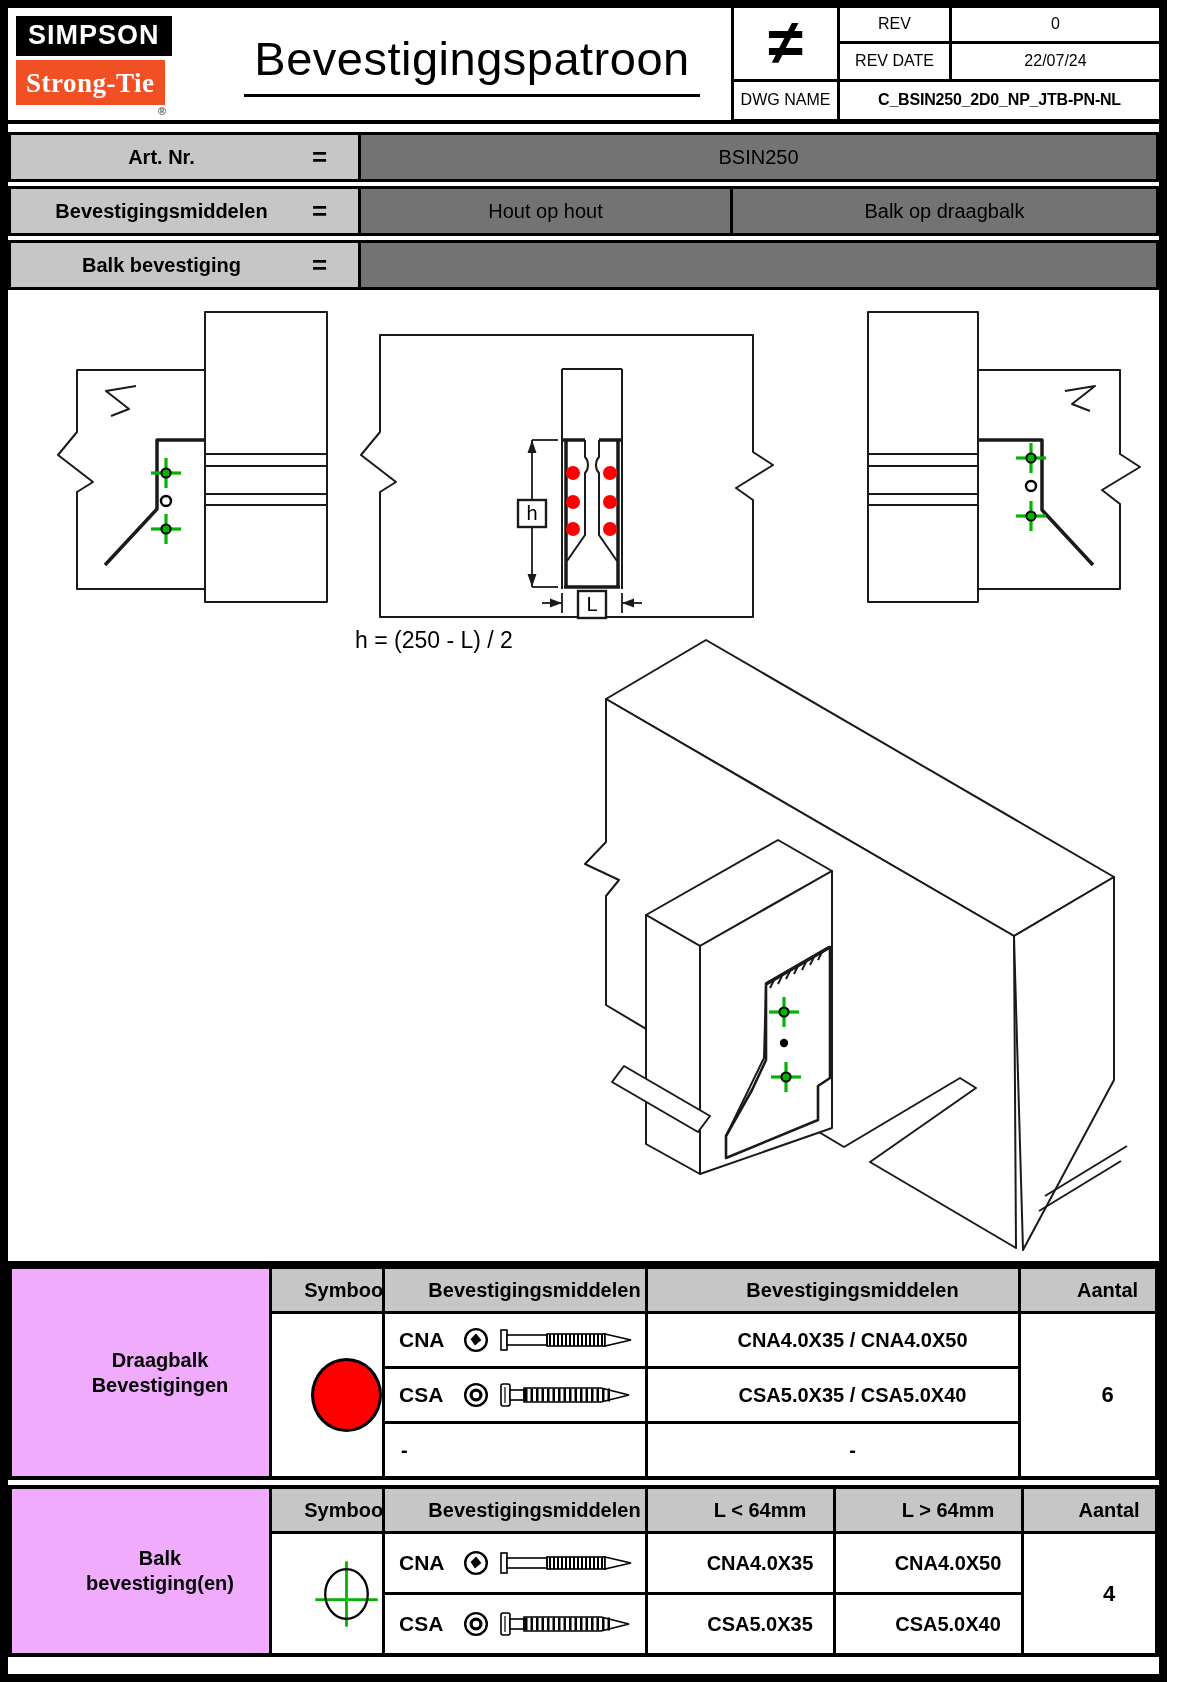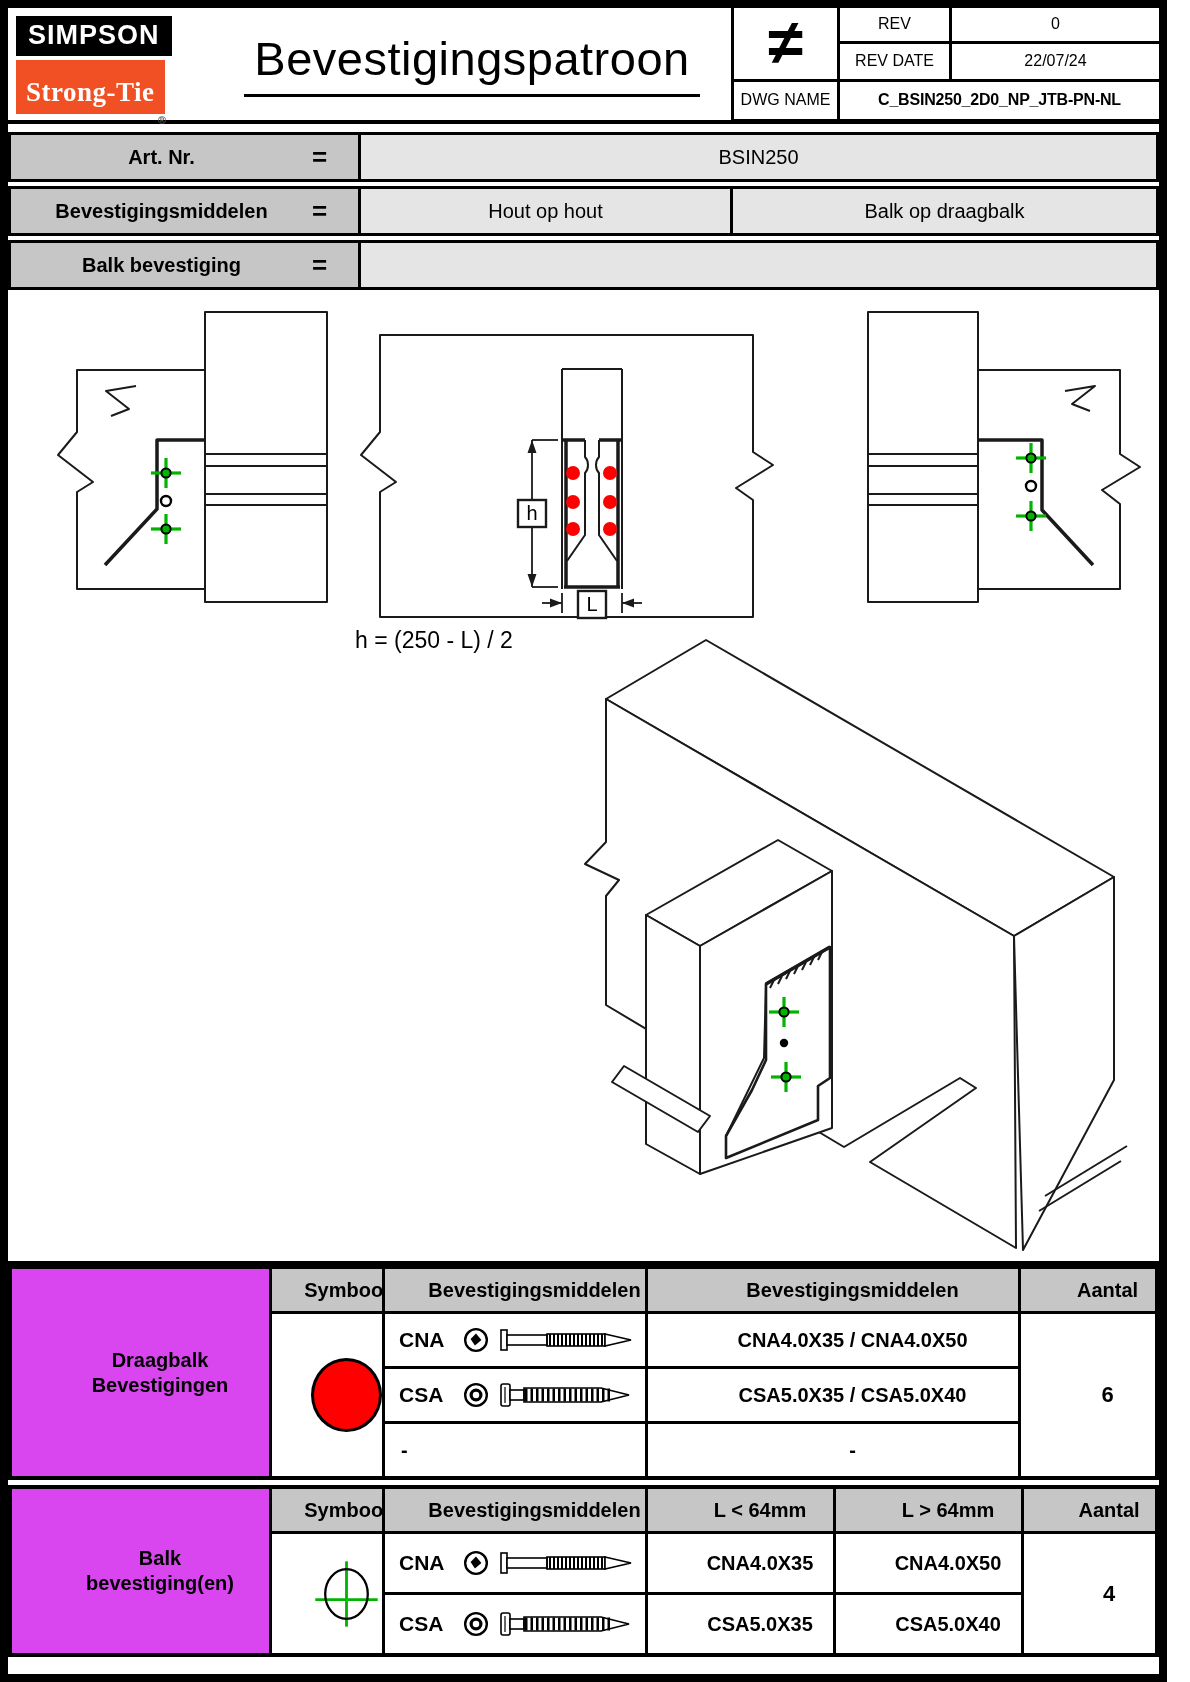--- a/index.html
+++ b/index.html
@@ -4,36 +4,36 @@
 <style>
   * { margin:0; padding:0; box-sizing:border-box; }
   html,body { background:#fff; }
   body { font-family:"Liberation Sans", sans-serif; color:#000; }
   .page { position:relative; width:1167px; height:1682px; background:#fff; border:8px solid #000; padding:0; overflow:hidden; }
 
   
   .header { display:flex; height:116px; border-bottom:4px solid #000; }
   .logo-block { width:205px; padding:8px 0 0 8px; }
   .logo-simpson { display:inline-block; background:#000; color:#fff; font-weight:bold; font-size:27px; letter-spacing:1px; padding:4px 12px 5px 12px; }
-  .logo-strongtie { position:relative; display:inline-block; background:#f05023; color:#fff; font-family:"Liberation Serif", serif; font-weight:bold; font-size:27px; padding:17px 10px 6px 10px; margin-top:4px; letter-spacing:0.5px; }
+  .logo-strongtie { position:relative; display:inline-block; background:#f05023; color:#fff; font-family:"Liberation Serif", serif; font-weight:bold; font-size:27px; padding:8px 10px 6px 10px; margin-top:4px; letter-spacing:0.5px; }
   .logo-reg { position:absolute; right:-2px; bottom:-12px; color:#555; font-size:11px; font-family:"Liberation Sans",sans-serif; }
   .title-wrap { flex:1; display:flex; align-items:center; justify-content:center; }
   .doc-title { font-size:47px; font-weight:400; border-bottom:3px solid #000; padding:0 10px 8px 10px; letter-spacing:0.5px; }
   .rev-table { width:428px; border-collapse:collapse; table-layout:fixed; }
   .rev-table td { border:3px solid #000; text-align:center; vertical-align:middle; font-size:16px; background:#fff; }
   .rev-table .ne-cell { font-size:64px; font-weight:bold; line-height:0.9; border-top:none; }
   .rev-table td.top-row { border-top:none; }
   .rev-table td.right-col { border-right:none; }
   .rev-val { font-size:17px; }
   .dwg-val { font-size:13px; font-weight:bold; letter-spacing:-0.2px; }
   .dwg-lab { font-size:15px; }
 
   
   .sep { height:4px; background:#fff; }
-  .info-row { display:flex; height:50px; border:3px solid #000; margin-top:4px; background:#e5e5e5; }
+  .info-row { display:flex; height:50px; border:3px solid #000; margin-top:4px; background:#737373; }
   .info-label { width:350px; background:#c6c6c6; border-right:3px solid #000; display:flex; align-items:center; }
   .info-label .lab { flex:1; text-align:center; font-weight:bold; font-size:20px; }
   .info-label .eq { width:46px; text-align:left; font-weight:bold; font-size:26px; }
   .info-vals { flex:1; display:flex; }
   .info-val { flex:1; display:flex; align-items:center; justify-content:center; font-size:20px; }
   .info-val.split-l { flex:0 0 372px; border-right:3px solid #000; }
 
   
   .draw-area { height:975px; border-bottom:4px solid #000; position:relative; background:#fff; }
   .draw-area svg { display:block; }
@@ -47,21 +47,21 @@
   .hole { fill:#fff; stroke:#000; stroke-width:2.4; }
   .svgtxt { font-family:"Liberation Sans", sans-serif; font-size:20px; fill:#000; }
   .formula { font-size:23px; }
 
   
   .fix-table { display:grid; background:#000; border:4px solid #000; grid-gap:3px; }
   .t1 { grid-template-columns:257px 110px 260px 370px 1fr; grid-template-rows:42px 52px 52px 52px; }
   .t2 { grid-template-columns:257px 110px 260px 185px 185px 1fr; grid-template-rows:42px 58px 58px; margin-top:5px; }
   .cell { background:#fff; display:flex; align-items:center; justify-content:center;padding-left:39px; }
   .hdr { background:#c6c6c6; font-weight:bold; font-size:20px; }
-  .rowlab { background:#d946ef; font-weight:bold; font-size:20px; text-align:center; white-space:pre-line; line-height:1.25; }
+  .rowlab { background:#f0abfc; font-weight:bold; font-size:20px; text-align:center; white-space:pre-line; line-height:1.25; }
   .fast-cell { justify-content:flex-start; padding-left:14px; gap:10px; }
   .fast-code { font-weight:bold; font-size:21px; width:54px; }
   .val-bold { font-weight:bold; font-size:20px; }
   .aantal-val { font-weight:bold; font-size:22px; }
   .sym-red { width:74px; height:74px; border-radius:50%; background:#ff0000; border:3px solid #000; }
   .dash-cell { justify-content:flex-start; padding-left:16px; font-weight:bold; font-size:20px; }
 </style>
 </head>
 <body>
 

